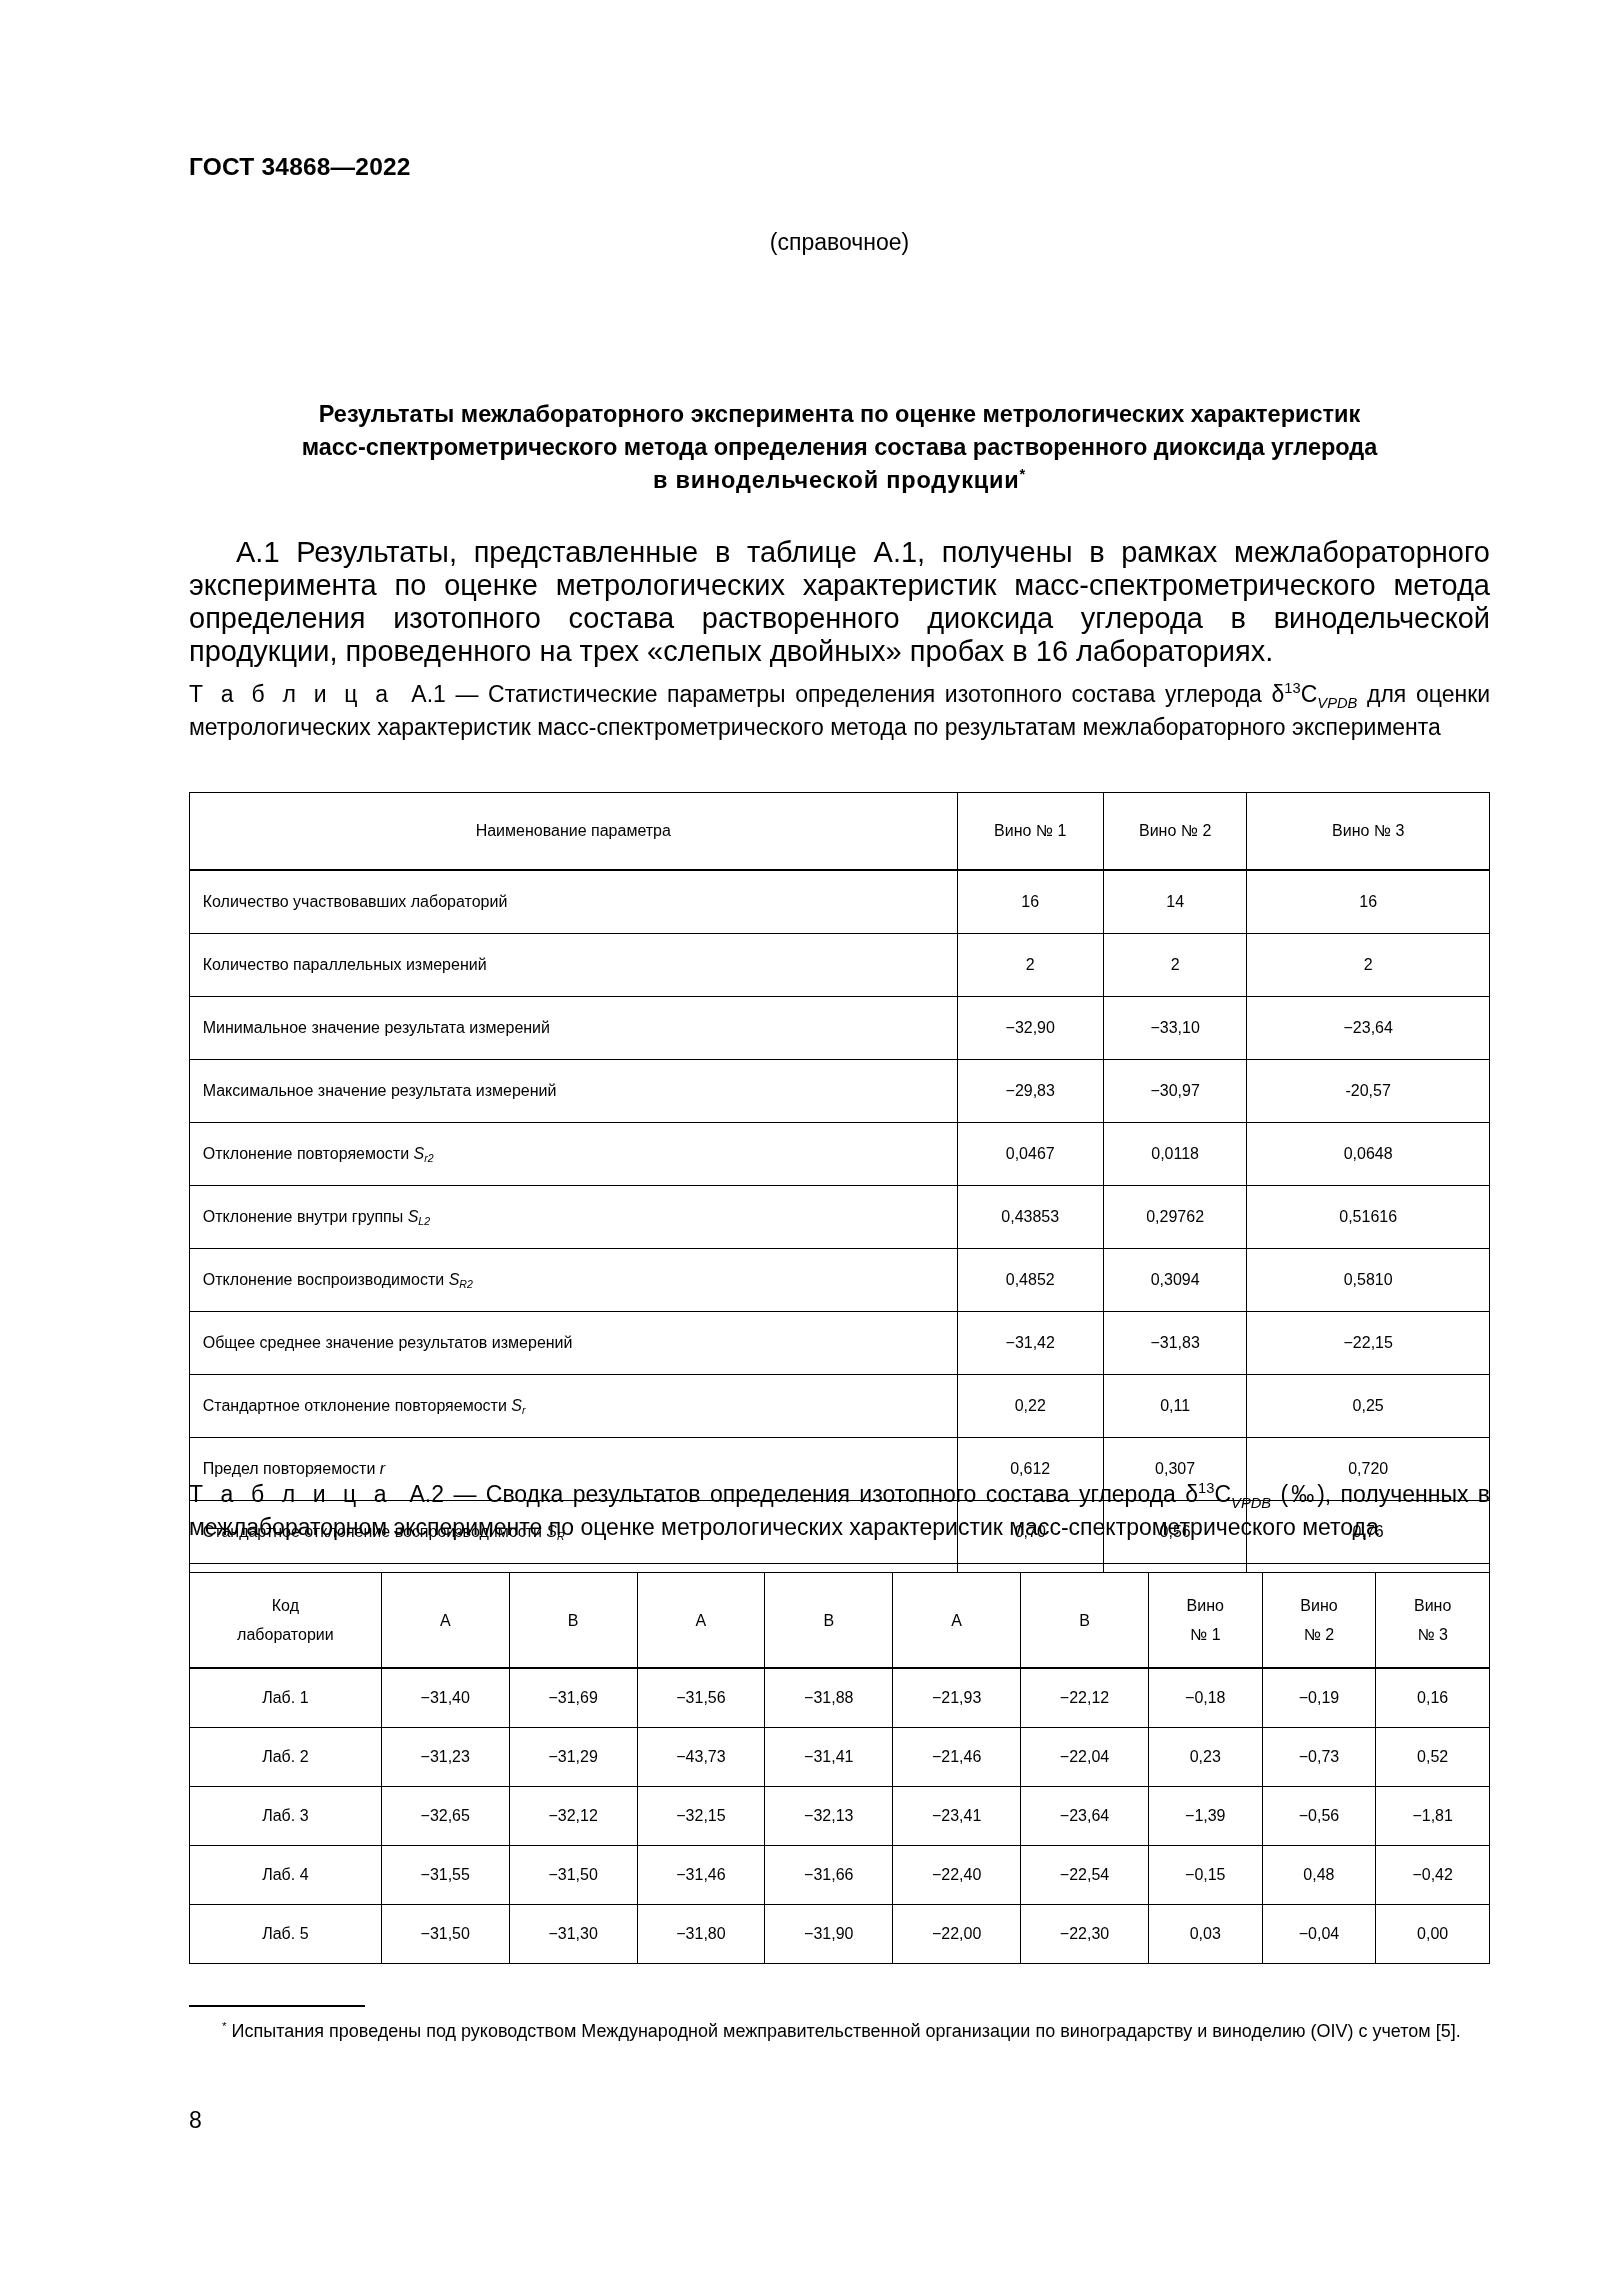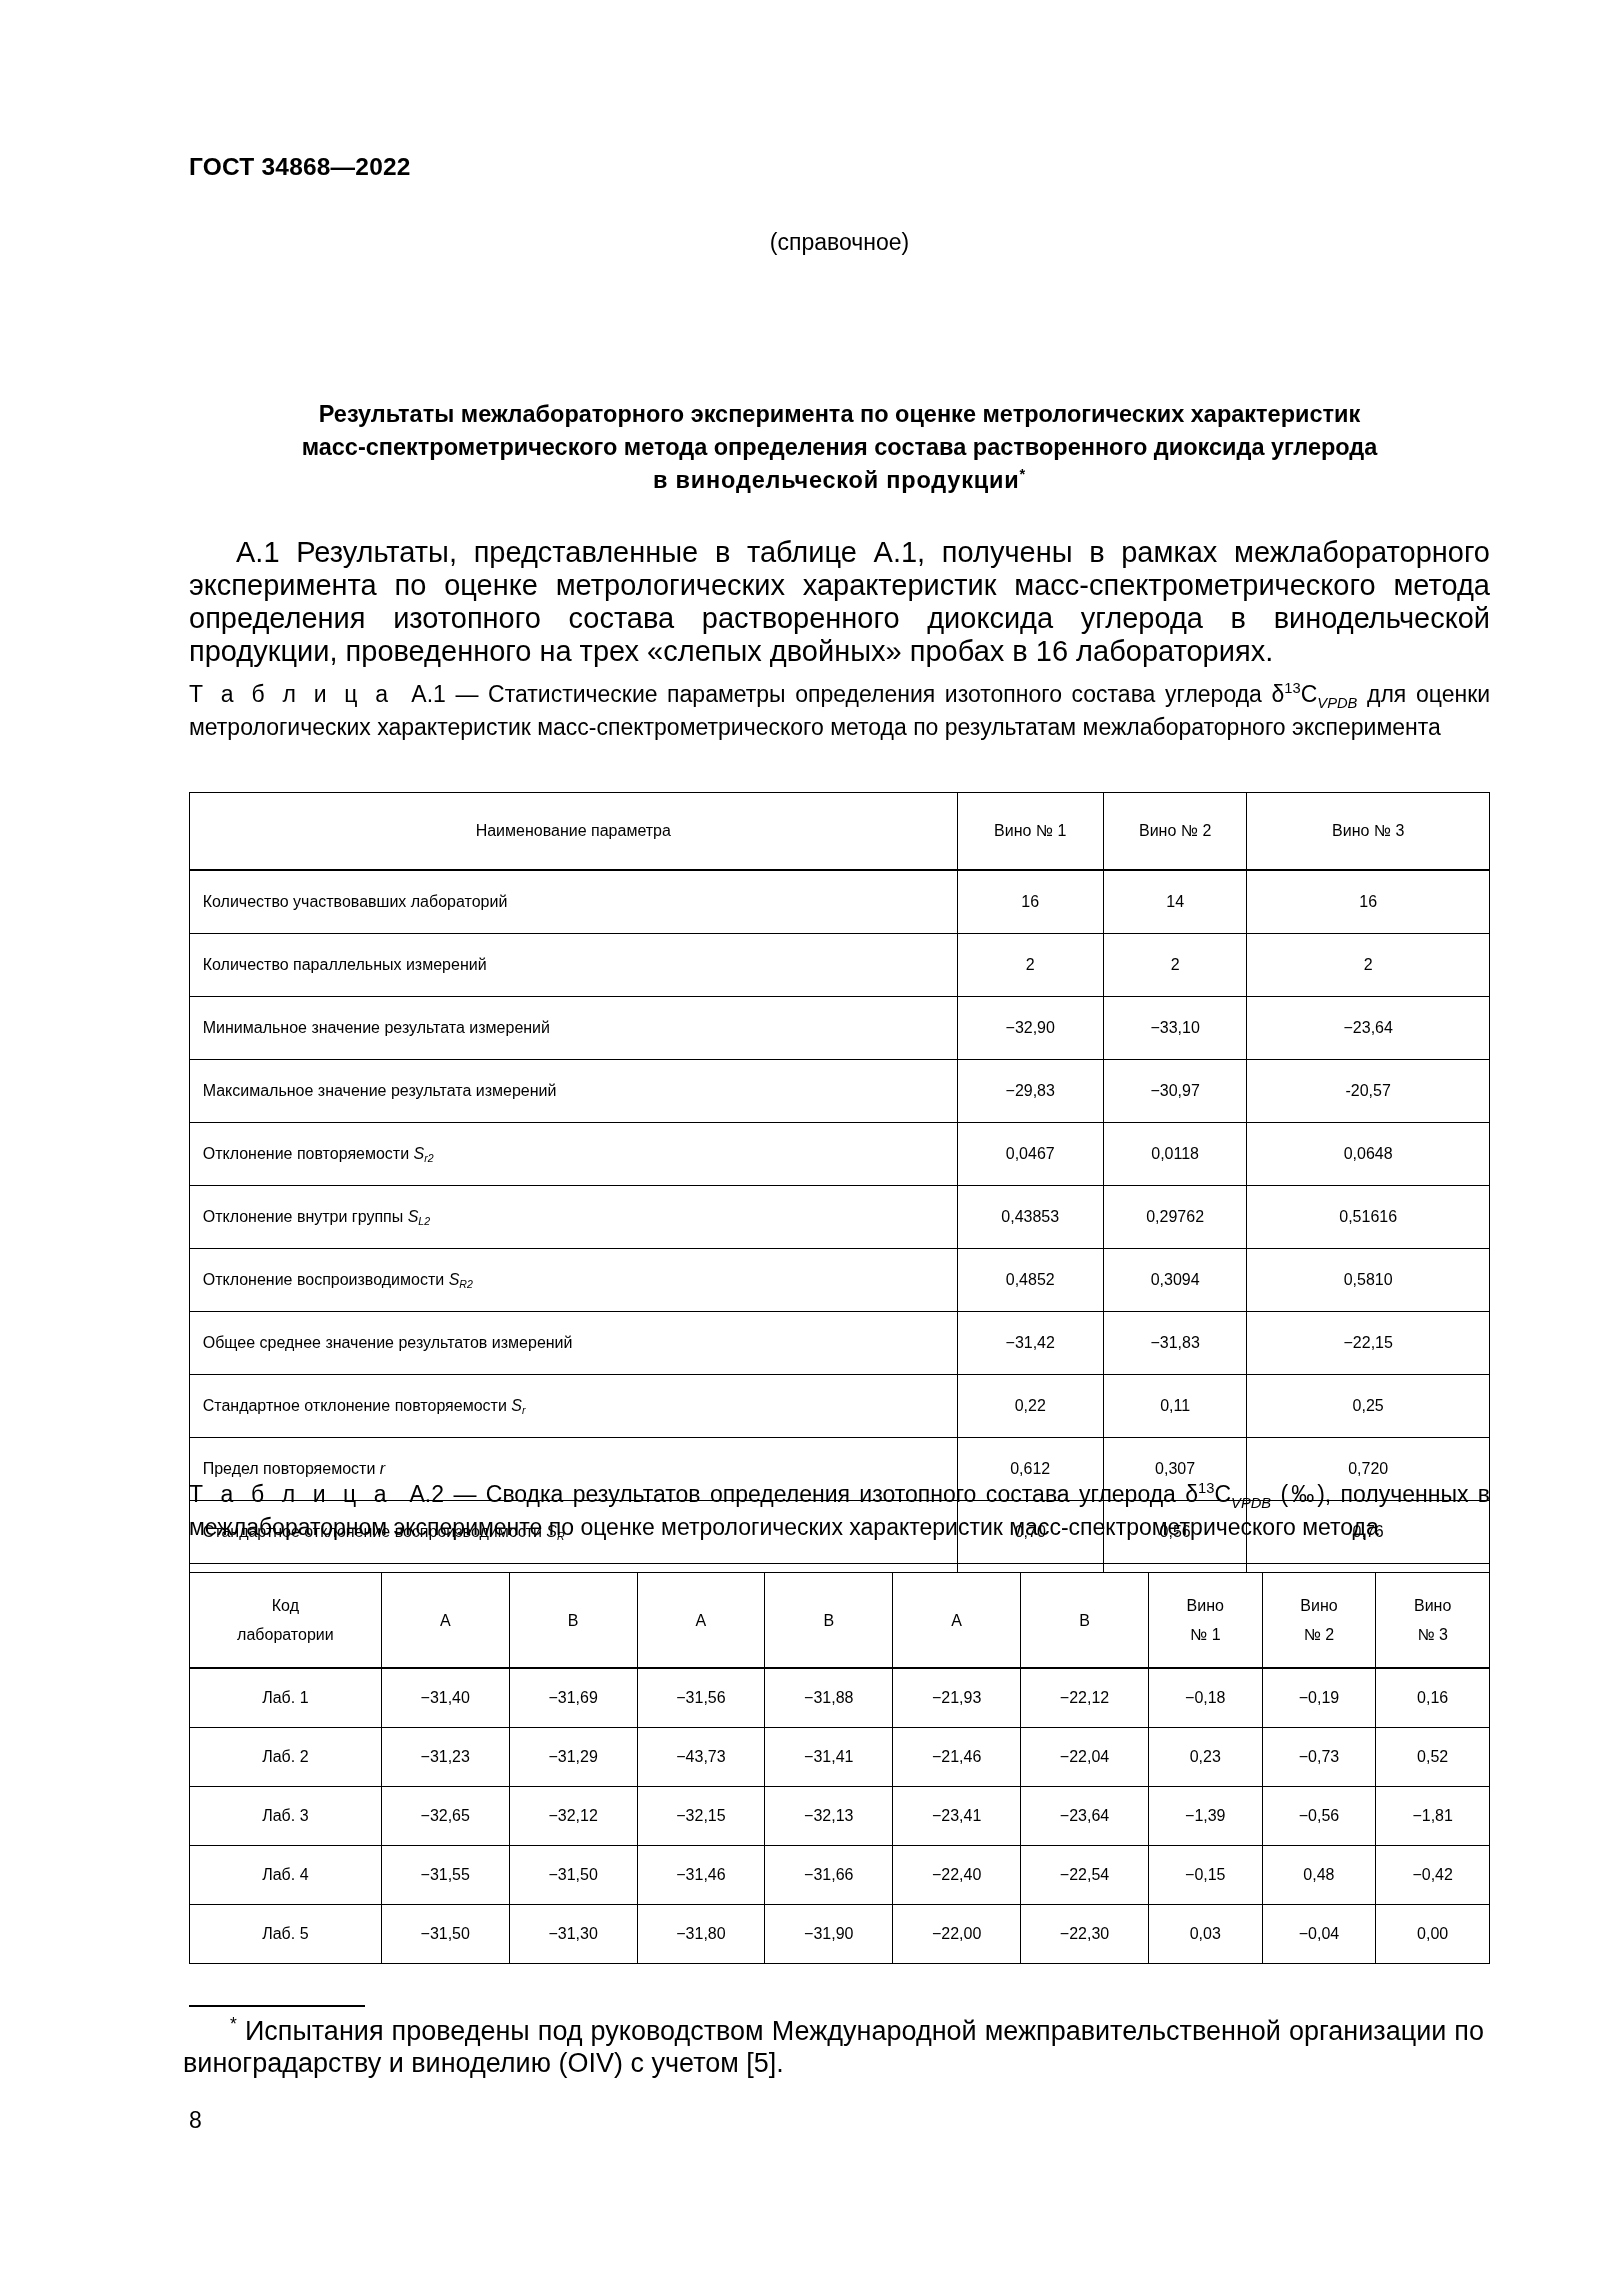--- a/index.html
+++ b/index.html
@@ -182,24 +182,24 @@
   .footnote-rule {
     position: absolute;
     left: 189px;
     top: 1997px;
     width: 176px;
     height: 0;
     border-top: 2.9px solid #000000;
   }
   .footnote {
     position: absolute;
-    left: 183px;
+    left: 175px;
     top: 2007px;
     width: 1301px;
-    font-size: 27px;
+    font-size: 18px;
     line-height: 32px;
     text-align: justify;
   }
   .footnote .indent { padding-left: 47px; }
   .footnote sup {
     font-size: 0.65em;
     vertical-align: super;
     line-height: 0;
   }
 

